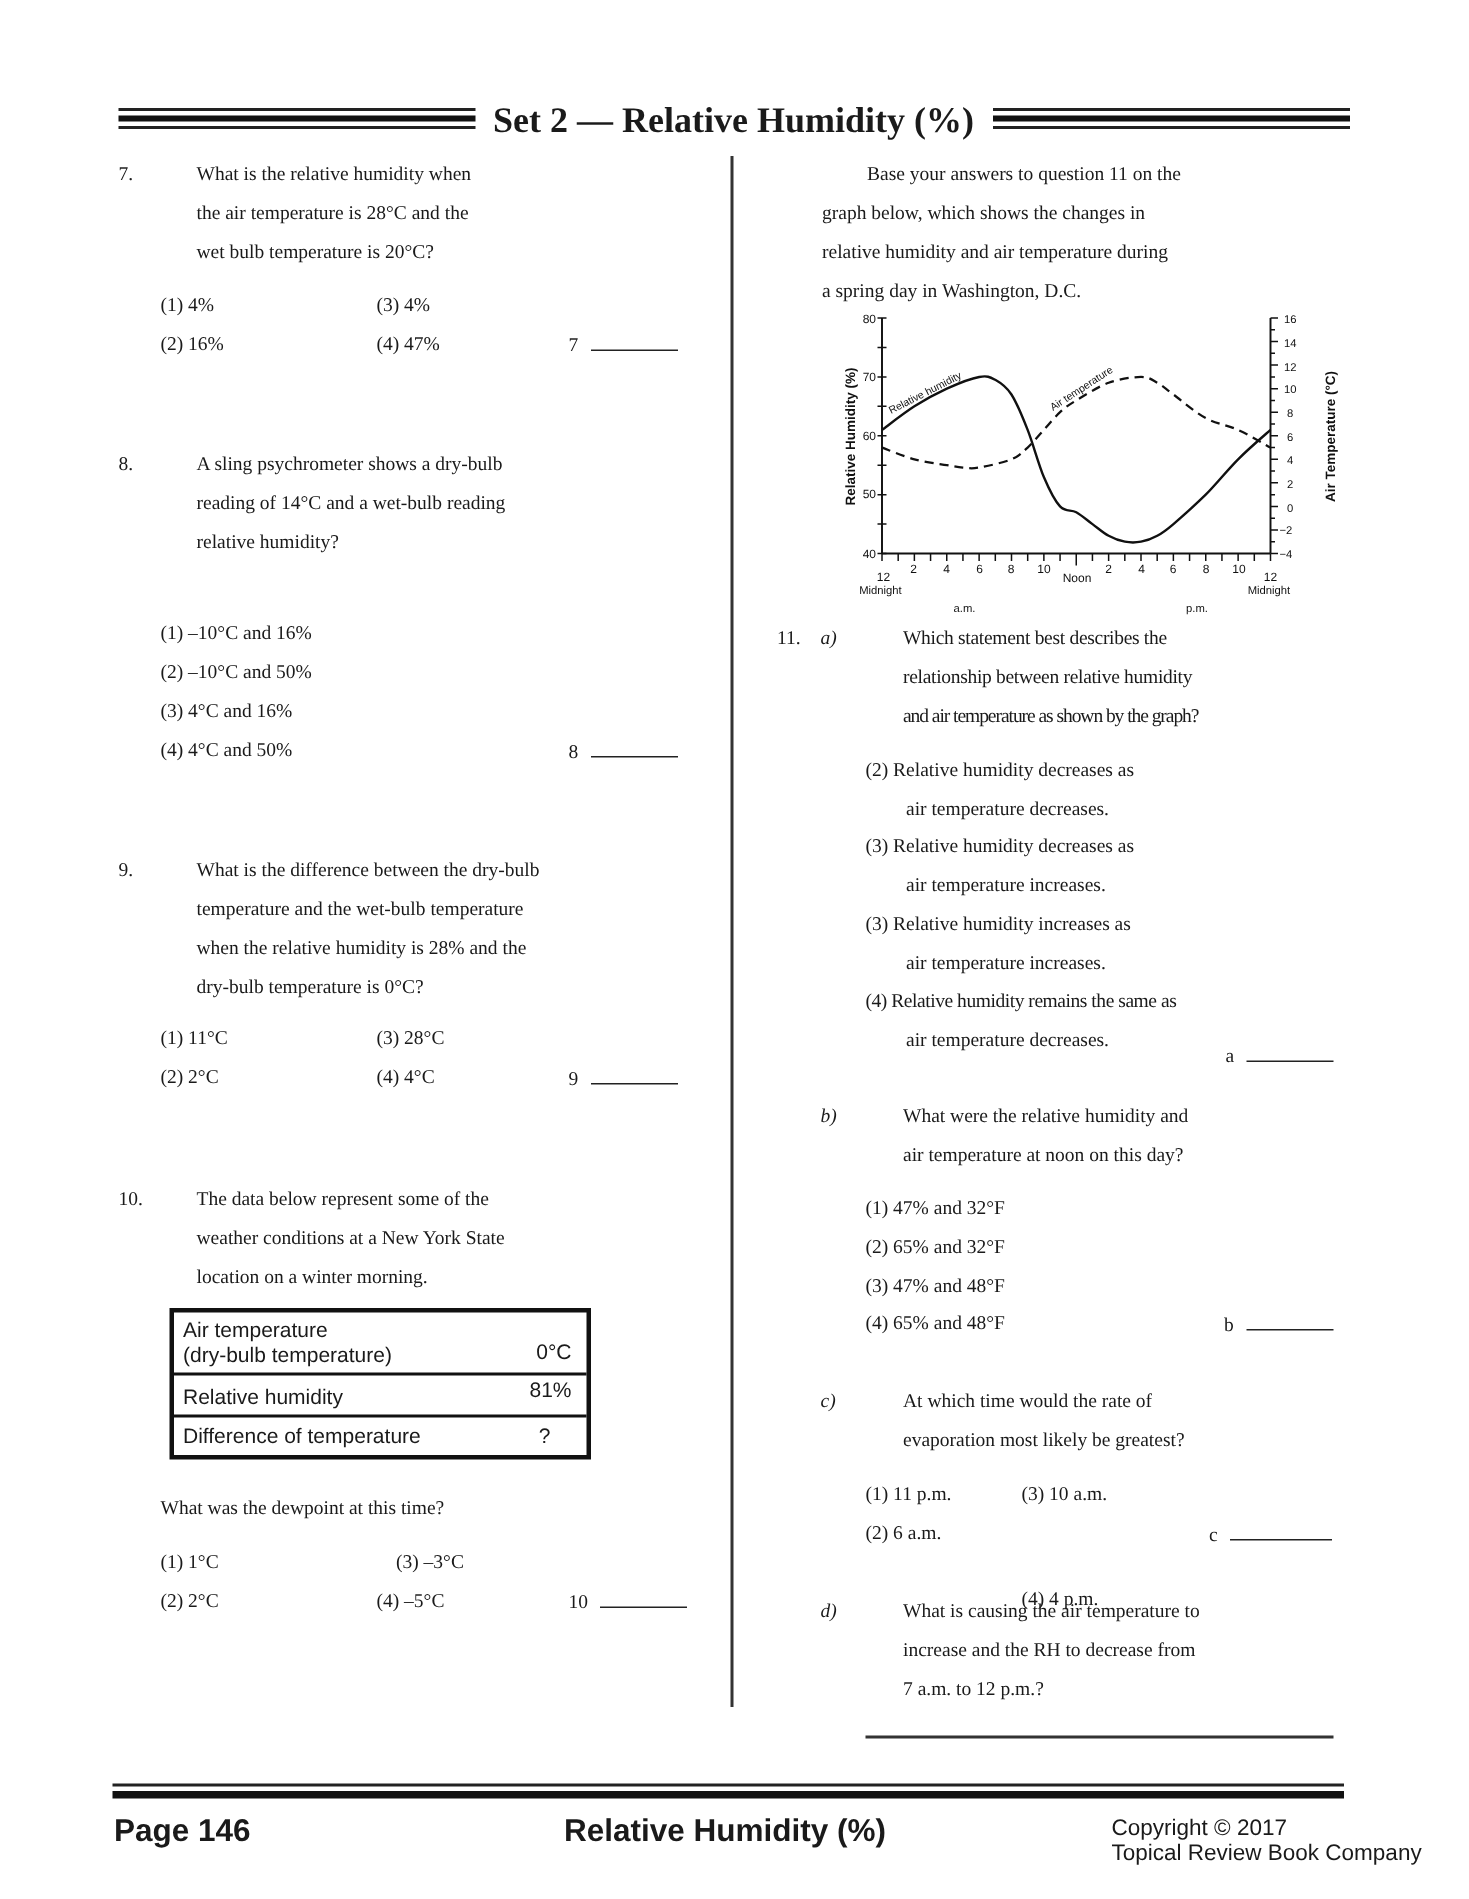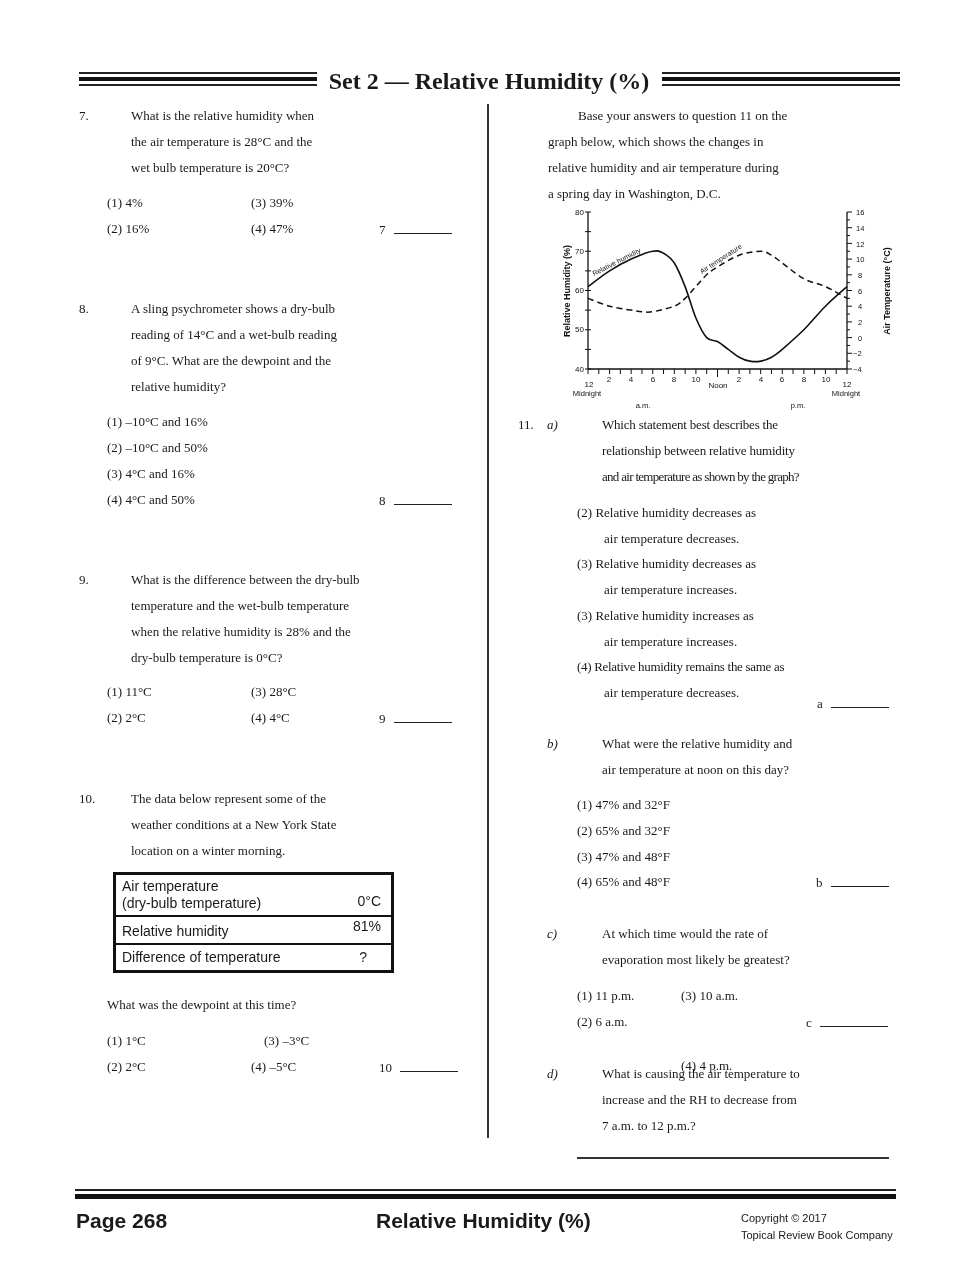--- a/index.html
+++ b/index.html
@@ -31,21 +31,21 @@
   .wx-row:last-child { border-bottom: none; }
   .wx-row .lbl { position: absolute; left: 6px; }
   .wx-row .val { position: absolute; right: 10px; }
 
   
   .ftr-rule { position: absolute; left: 75px; width: 821px; }
   .ftr-rule .l1 { position: absolute; left: 0; right: 0; top: 0; height: 2px; background: #222; }
   .ftr-rule .l2 { position: absolute; left: 0; right: 0; top: 5px; height: 5px; background: #111; }
   .ftr-page { position: absolute; left: 76px; top: 1209px; font-family: "Liberation Sans", sans-serif; font-weight: bold; font-size: 21px; }
   .ftr-title { position: absolute; left: 376px; top: 1209px; font-family: "Liberation Sans", sans-serif; font-weight: bold; font-size: 21px; }
-  .ftr-copy { position: absolute; left: 741px; top: 1210px; font-family: "Liberation Sans", sans-serif; font-size: 11px; line-height: 17px; }
+  .ftr-copy { position: absolute; left: 741px; top: 1210px; font-family: "Liberation Sans", sans-serif; font-size: 15px; line-height: 17px; }
 
   svg text { font-family: "Liberation Sans", sans-serif; }
 </style>
 </head>
 <body>
 
 <div class="hdr-rule" style="left:79px; top:72px; width:238px;">
     <div class="l1"></div>
     <div class="l2"></div>
     <div class="l3"></div>
@@ -62,30 +62,29 @@
 <div class="q serif" style="left:79px; top:103px; width:390px;">
   <span class="num">7.</span>
   <div class="text" style="left:28px; top:0;">
     <div>What is the relative humidity when</div>
     <div>the air temperature is 28°C and the</div>
     <div>wet bulb temperature is 20°C?</div>
   </div>
 </div>
 <div class="opt serif" style="left:107px; top:190px;">(1) 4%</div>
 <div class="opt serif" style="left:107px; top:216px;">(2) 16%</div>
-<div class="opt serif" style="left:251px; top:190px;">(3) 39%</div>
+<div class="opt serif" style="left:251px; top:190px;">(3) 4%</div>
 <div class="opt serif" style="left:251px; top:216px;">(4)  47%</div>
 <div class="ans serif" style="left:379px; top:216px;"><span>7</span><span class="blank"></span></div>
 
 <div class="q serif" style="left:79px; top:296px; width:400px;">
   <span class="num">8.</span>
   <div class="text" style="left:28px; top:0;">
     <div>A sling psychrometer shows a dry-bulb</div>
     <div>reading of 14°C and a wet-bulb reading</div>
-    <div>of 9°C. What are the dewpoint and the</div>
     <div>relative humidity?</div>
   </div>
 </div>
 <div class="opt serif" style="left:107px; top:409px;">(1)  –10°C and 16%</div>
 <div class="opt serif" style="left:107px; top:435px;">(2)  –10°C and 50%</div>
 <div class="opt serif" style="left:107px; top:461px;">(3)  4°C and 16%</div>
 <div class="opt serif" style="left:107px; top:487px;">(4)  4°C and 50%</div>
 <div class="ans serif" style="left:379px; top:487px;"><span>8</span><span class="blank"></span></div>
 
 <div class="q serif" style="left:79px; top:567px; width:400px;">
@@ -322,18 +321,18 @@
     <div>increase and the RH to decrease from</div>
     <div>7 a.m. to 12 p.m.?</div>
   </div>
 </div>
 <div class="abs" style="left:577px; top:1157px; width:312px; height:1.5px; background:#333;"></div>
 
 <div class="ftr-rule" style="top:1189px; height:12px;">
     <div class="l1"></div>
     <div class="l2"></div>
   </div>
-<div class="ftr-page">Page 268</div>
+<div class="ftr-page">Page 146</div>
 <div class="ftr-title">Relative Humidity (%)</div>
 <div class="ftr-copy">
   <div>Copyright © 2017</div>
   <div>Topical Review Book Company</div>
 </div>
 
 </body></html>

